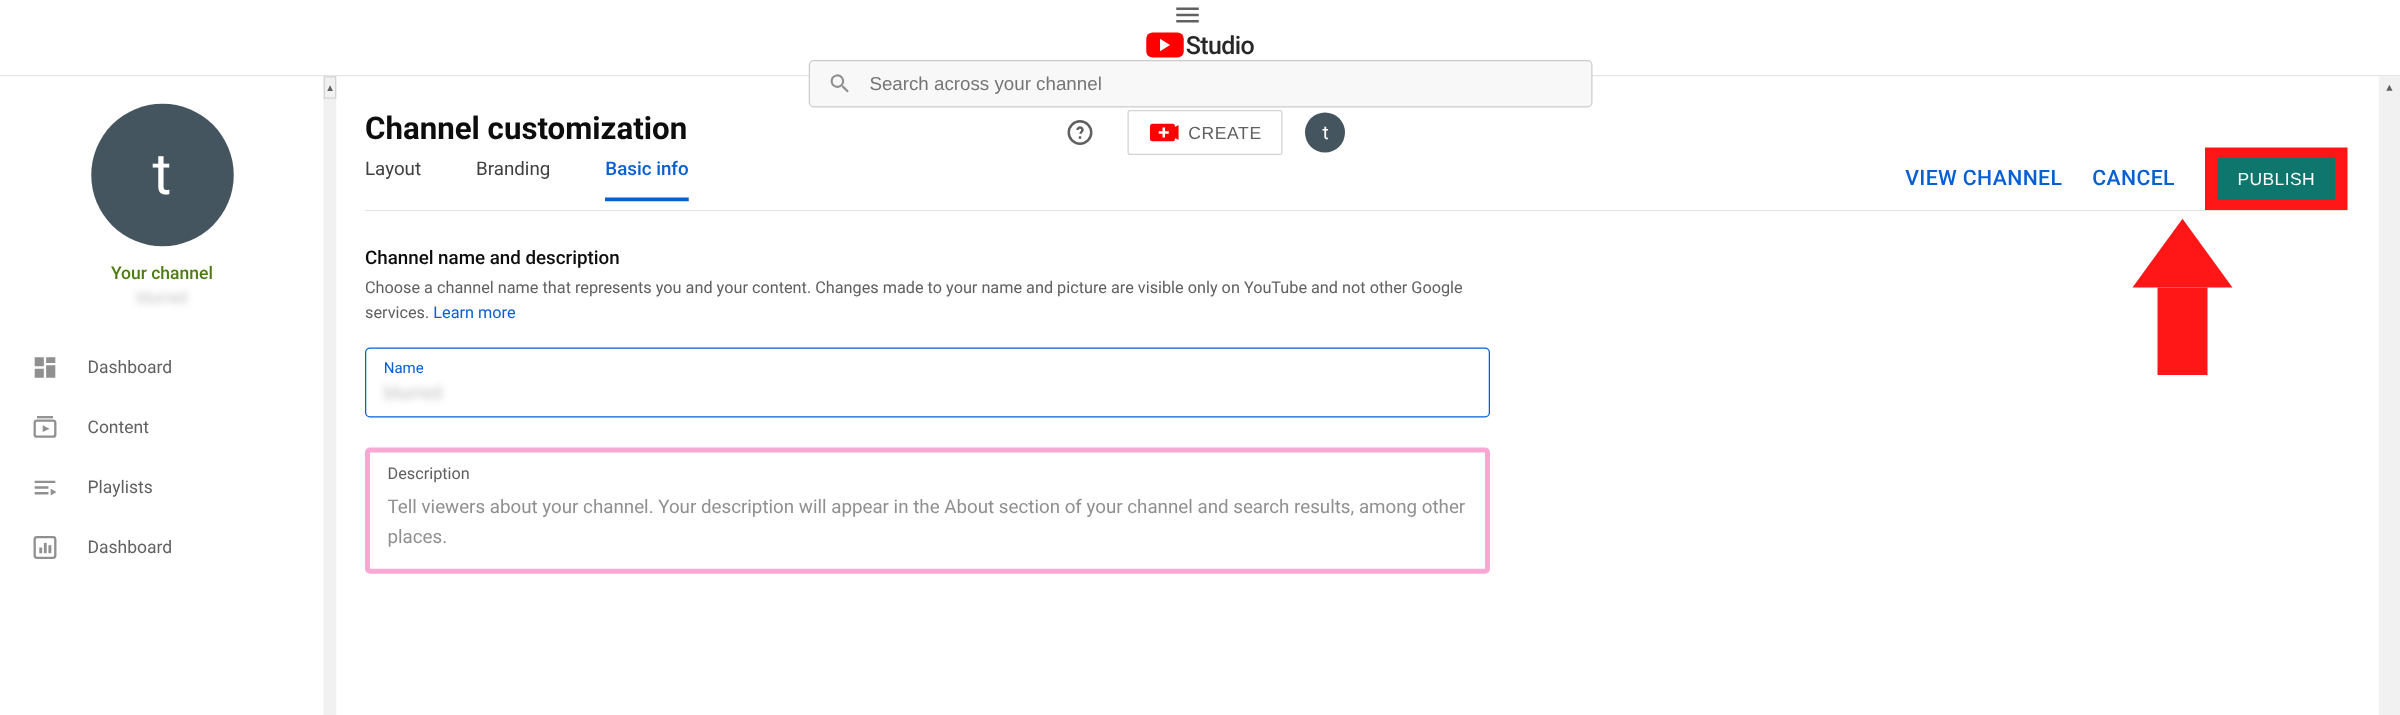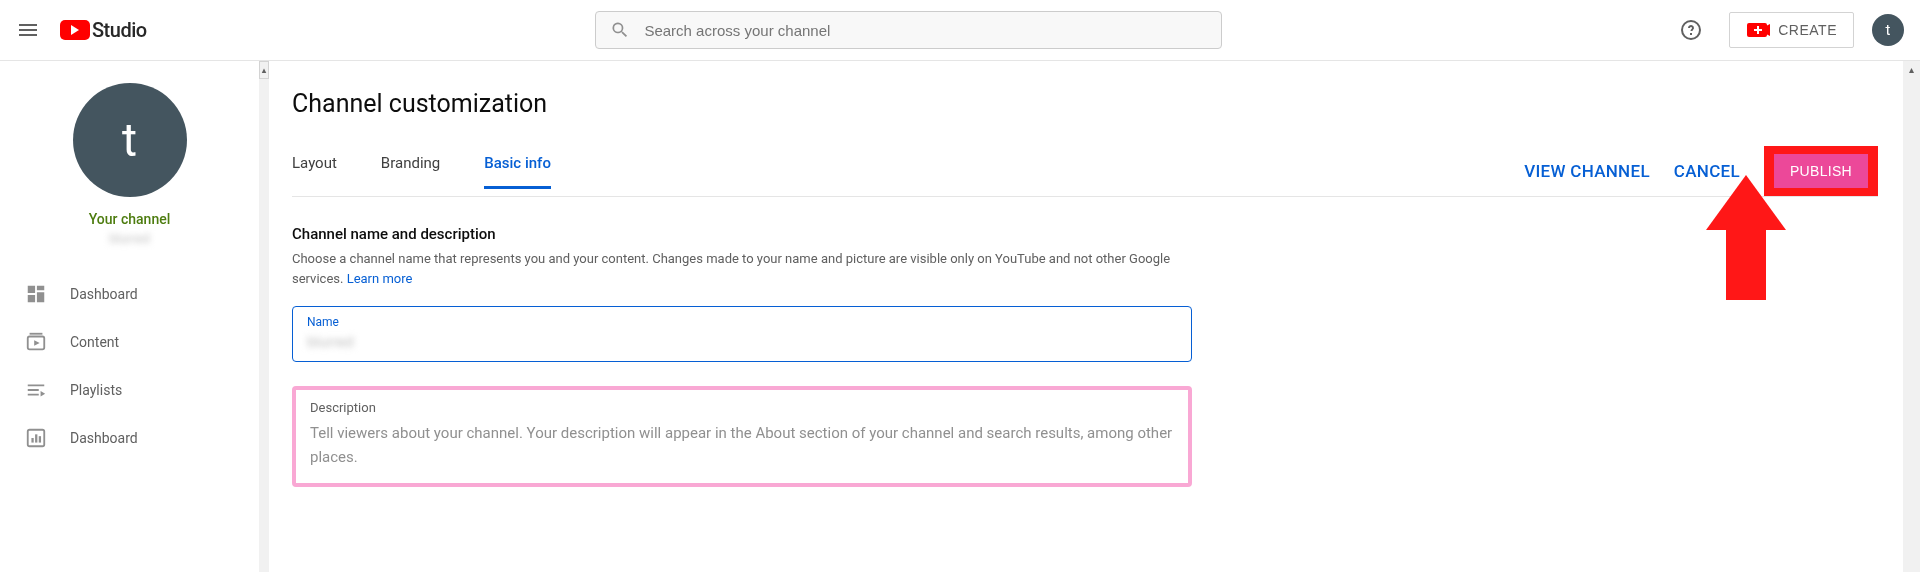--- a/index.html
+++ b/index.html
@@ -1,19 +1,19 @@
 <!DOCTYPE html>
 <html><head>
 <meta charset="utf-8">
 <style>
   * { box-sizing: border-box; margin: 0; padding: 0; }
   body { font-family: Roboto, Arial, sans-serif; background: #fff; color: #0d0d0d; width: 1920px; height: 572px; overflow: hidden; position: relative; }
   
   
-  .header { height: 61px; display: flex; align-items: center; padding: 0 16px; border-bottom: 1px solid #e5e5e5; }
+  .header { height: 61px; display: flex; align-items: center; padding: 0 16px; border-bottom: 1px solid #e5e5e5; flex-direction: column; }
   .hamburger { width: 24px; height: 24px; margin-right: 20px; cursor: pointer; display:flex; align-items:center; justify-content:center; }
   .logo { display: flex; align-items: center; gap: 2px; }
   .logo-icon { width: 30px; height: 20px; background: #f00; border-radius: 5px; position: relative; }
   .logo-icon::after { content:""; position:absolute; left:11px; top:5px; border-left:8px solid #fff; border-top:5px solid transparent; border-bottom:5px solid transparent; }
   .logo-text { font-size: 20px; font-weight: 500; letter-spacing: -0.5px; color:#282828; }
   .search-wrap { flex:1; display:flex; justify-content:center; }
   .search { width: 627px; height: 38px; border: 1px solid #ccc; border-radius: 4px; background: #f8f8f8; display: flex; align-items: center; padding: 0 14px; gap: 14px; }
   .search input { flex:1; border:none; background:transparent; font-size:15px; color:#606060; outline:none; }
   .header-right { display:flex; align-items:center; gap:18px;justify-content:center; }
   .icon-btn { width:40px; height:40px; display:flex; align-items:center; justify-content:center; cursor:pointer; border-radius:50%; }
@@ -26,29 +26,29 @@
   .avatar-lg { width:114px; height:114px; border-radius:50%; background:#44555f; color:#fff; display:flex; align-items:center; justify-content:center; font-size:46px; font-weight:400; margin: 2px auto 14px; }
   .channel-title { text-align:center; font-size:14px; font-weight:500; color:#4d7c0f; }
   .channel-sub { text-align:center; font-size:13px; color:#bfbfbf; filter: blur(3px); margin-top:4px; }
   .nav { margin-top:24px; }
   .nav-item { height:48px; display:flex; align-items:center; padding:0 24px; gap:22px; cursor:pointer; color:#606060; font-size:14px; }
   .nav-icon { width:24px; height:24px; display:flex; align-items:center; justify-content:center; }
   .scroll-strip { position:absolute; right:-10px; top:0; bottom:0; width:10px; background:#f1f1f1; }
   .scroll-toggle { width:10px; height:18px; background:#f1f1f1; border:1px solid #d3d3d3; display:flex; align-items:center; justify-content:center; font-size:9px; color:#606060; }
   
   .main { flex:1; padding: 28px 42px 0 32px; overflow:hidden; position:relative; }
-  .page-title { font-size:25px; font-weight:400; margin-bottom: 28px; }
+  .page-title { font-size:25px; font-weight:700; }
   .tabs-row { display:flex; align-items:center; border-bottom:1px solid #e5e5e5; }
   .tabs { display:flex; gap:44px; }
   .tab { font-size:15px; color:#404040; padding-bottom:14px; cursor:pointer; border-bottom:3px solid transparent; }
   .tab.active { color:#065fd4; border-bottom-color:#065fd4; font-weight:500; }
   .actions { margin-left:auto; display:flex; align-items:center; gap:24px; }
   .link-btn { color:#065fd4; font-size:17px; font-weight:500; letter-spacing:0.3px; cursor:pointer; }
   .publish-wrap { background:#ff1717; padding:8px 10px; display:inline-flex; }
-  .publish-btn { background:#ec4899; color:#fff; font-size:14px; font-weight:500; padding:9px 16px; border:none; cursor:pointer; letter-spacing:0.3px; }
+  .publish-btn { background:#0f766e; color:#fff; font-size:14px; font-weight:500; padding:9px 16px; border:none; cursor:pointer; letter-spacing:0.3px; }
   
   .section { margin-top:28px; max-width:900px; }
   .section h3 { font-size:15px; font-weight:500; margin-bottom:6px; }
   .helper { font-size:13px; color:#606060; line-height:1.5; }
   .helper a { color:#065fd4; text-decoration:none; }
   
   .field { border:1px solid #065fd4; border-radius:4px; padding:8px 14px 10px; margin-top:18px; }
   .field-label { font-size:12px; color:#065fd4; }
   .field-value { margin-top:4px; font-size:15px; color:#bfbfbf; filter:blur(3px); }
   

